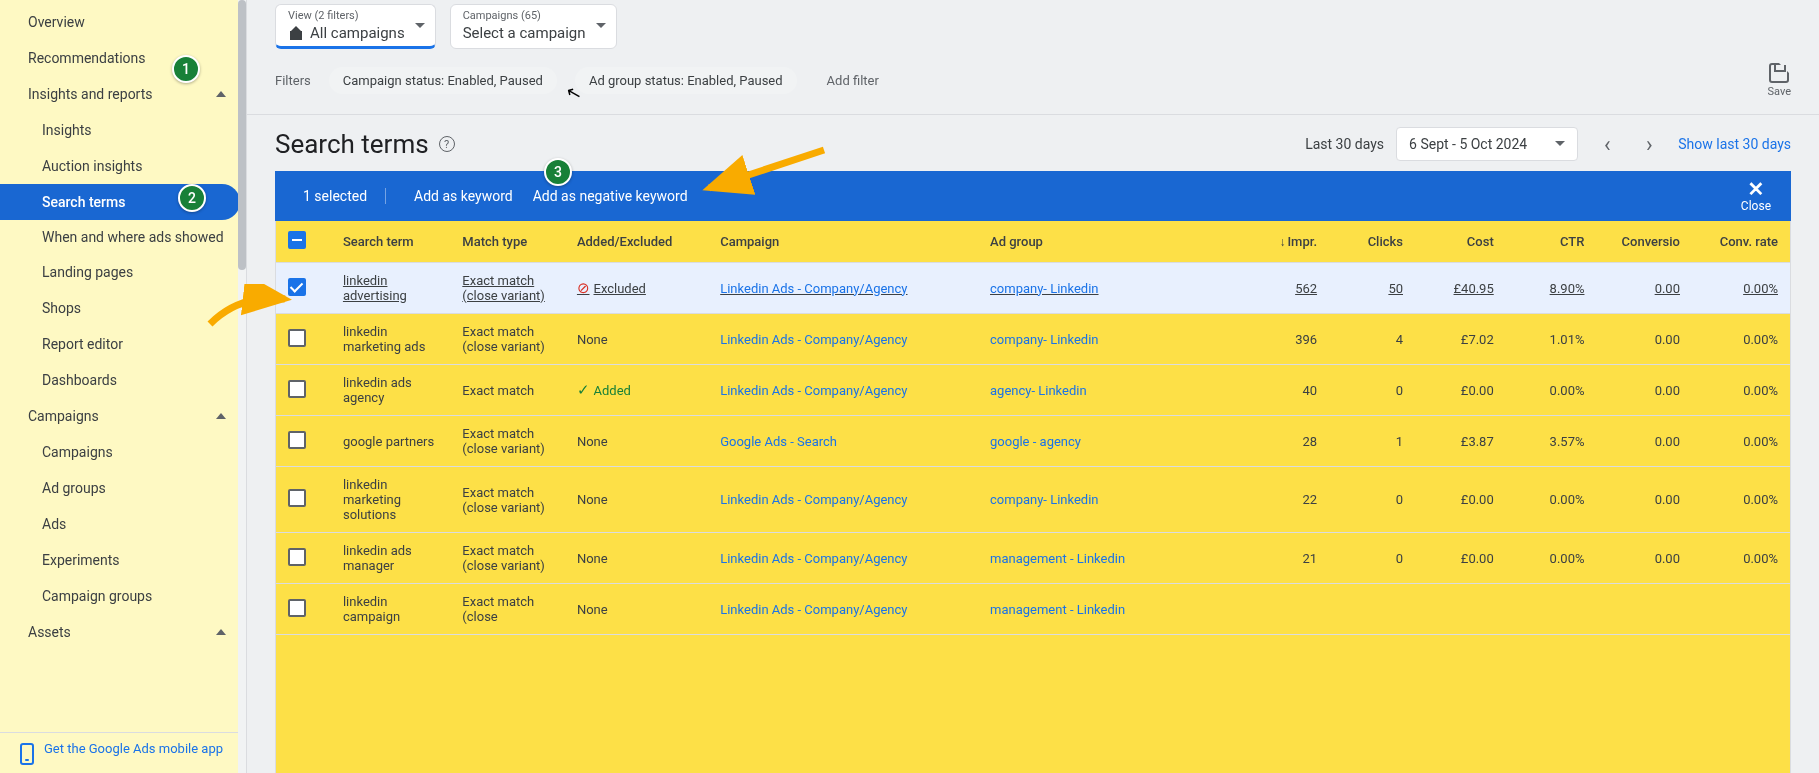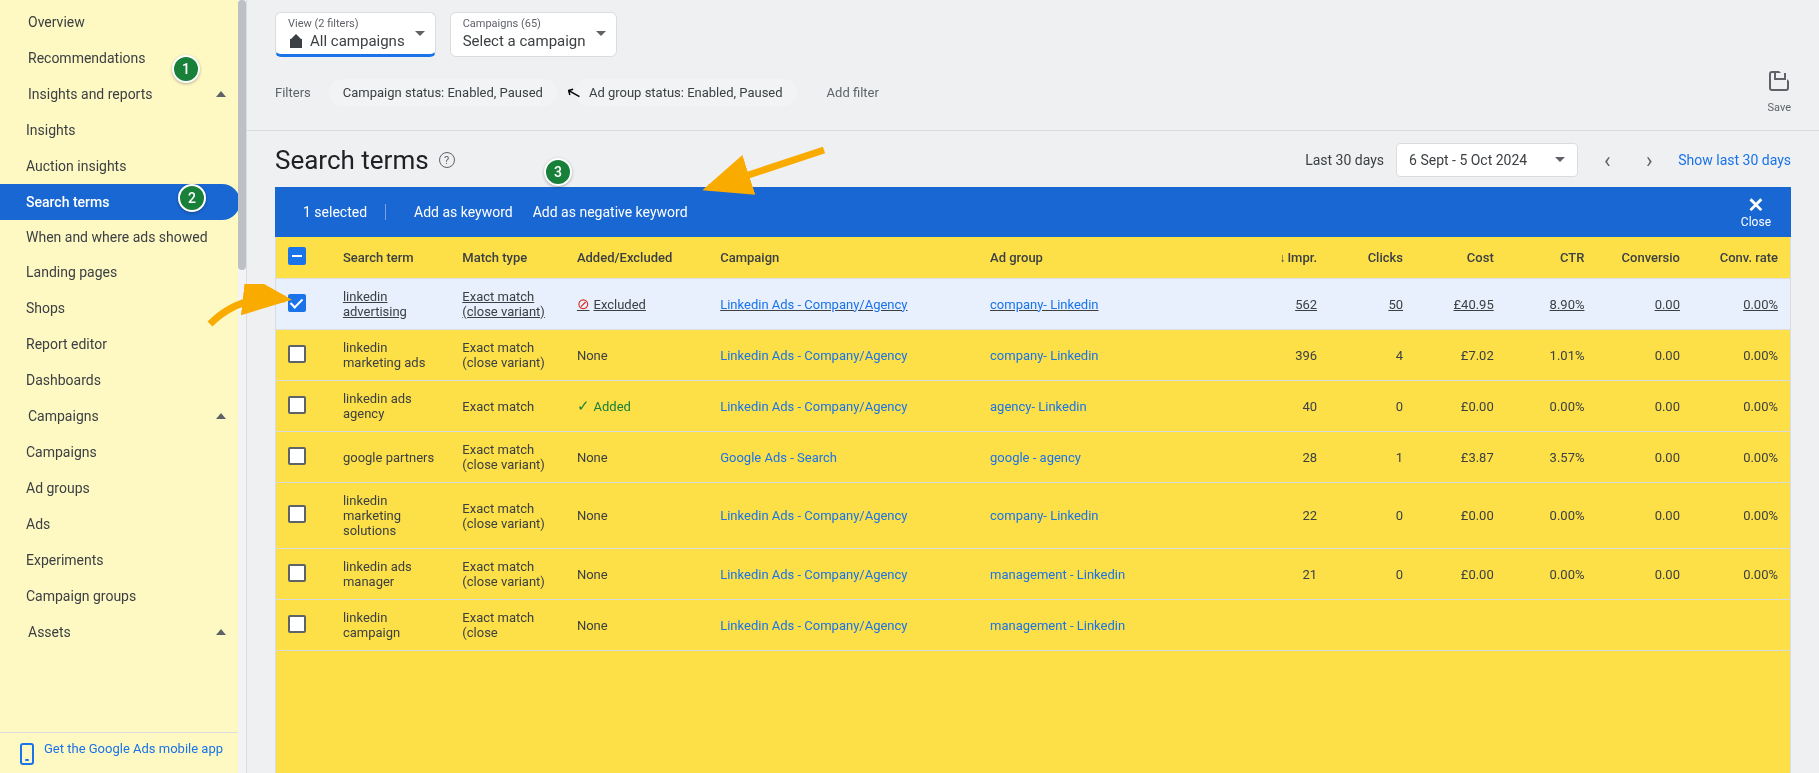--- a/index.html
+++ b/index.html
@@ -19,50 +19,50 @@
   *{box-sizing:border-box;}
   html,body{margin:0;padding:0;font-family:Roboto,Arial,sans-serif;font-size:14px;color:var(--text);background:var(--bg);}
   .app{display:flex;width:1819px;height:773px;overflow:hidden;}
 
   
   .sidebar{width:247px;background:#fef9c3;border-right:1px solid var(--border);position:relative;display:flex;flex-direction:column;}
   .side-scroll{flex:1;overflow:auto;padding-top:4px;}
   .nav-item,.nav-sub-item,.nav-section{display:flex;align-items:center;height:36px;padding:0 20px 0 28px;cursor:pointer;font-size:14px;white-space:nowrap;}
   .nav-item{font-weight:400;}
   .nav-section{justify-content:space-between;}
-  .nav-sub-item{padding-left:26px;color:var(--text);}
+  .nav-sub-item{padding-left:42px;color:var(--text);}
   .nav-sub-item.multiline{height:auto;padding-top:8px;padding-bottom:8px;white-space:normal;line-height:1.3;}
   .nav-sub-item.active{background:var(--sel);color:#fff;border-radius:0 18px 18px 0;margin-right:6px;font-weight:500;}
   .chev{width:0;height:0;border-style:solid;}
   .chev.up{border-width:0 5px 6px 5px;border-color:transparent transparent var(--text-light) transparent;}
   .side-track{position:absolute;top:0;right:0;width:8px;height:100%;background:#f1f3f4;}
   .side-thumb{position:absolute;top:0;right:0;width:8px;height:270px;background:#bdc1c6;border-radius:4px;}
   .mobile-card{display:flex;align-items:flex-start;gap:10px;padding:8px 16px 8px 20px;border-top:1px solid var(--border);font-size:13px;color:var(--link);cursor:pointer;}
   .mobile-icon{width:14px;height:22px;border:2px solid var(--link);border-radius:3px;position:relative;flex-shrink:0;margin-top:2px;}
   .mobile-icon::after{content:"";position:absolute;bottom:2px;left:50%;transform:translateX(-50%);width:4px;height:2px;background:var(--link);border-radius:1px;}
 
   
   .main{flex:1;display:flex;flex-direction:column;min-width:0;}
-  .top-row{display:flex;gap:14px;padding:12px 28px 0 28px;}
+  .top-row{display:flex;gap:14px;padding:4px 28px 0 28px;}
   .top-card{background:#fff;border:1px solid var(--border);border-radius:6px;padding:4px 10px 6px 12px;display:flex;align-items:center;gap:10px;min-width:160px;}
   .top-card .label{font-size:11px;color:var(--text-light);}
   .top-card .value{font-size:15px;color:var(--text);display:flex;align-items:center;gap:6px;}
   .top-card .col{display:flex;flex-direction:column;gap:2px;}
   .top-card.view{border-bottom:3px solid var(--blue);padding-bottom:4px;}
   .home-ico{width:16px;height:14px;position:relative;}
   .home-ico::before{content:"";position:absolute;top:0;left:50%;transform:translateX(-50%);border:6px solid transparent;border-bottom-color:var(--text);border-top:none;}
   .home-ico::after{content:"";position:absolute;top:5px;left:2px;width:12px;height:9px;background:var(--text);}
   .drop-caret{width:0;height:0;border:5px solid transparent;border-top-color:var(--text-light);margin-top:4px;}
 
   .filters-row{display:flex;align-items:center;gap:18px;padding:14px 28px 16px 28px;border-bottom:1px solid var(--border);}
   .filters-label{color:var(--text-light);font-size:13px;}
   .chip{background:var(--chip);border-radius:16px;padding:6px 14px;font-size:13px;color:var(--text);}
   .add-filter{color:var(--text-light);font-size:13px;cursor:pointer;margin-left:12px;}
   .spacer{flex:1;}
-  .save-btn{display:flex;flex-direction:column;align-items:center;gap:10px;color:var(--text-light);font-size:11px;cursor:pointer;}
+  .save-btn{display:flex;flex-direction:column;align-items:center;gap:2px;color:var(--text-light);font-size:11px;cursor:pointer;}
   .save-ico{width:20px;height:20px;border:2px solid var(--text-light);border-radius:3px;position:relative;}
   .save-ico::before{content:"";position:absolute;top:-2px;right:-2px;border:5px solid transparent;border-top-color:var(--bg);border-right-color:var(--bg);}
   .save-ico::after{content:"";position:absolute;top:0;left:3px;width:8px;height:5px;border:2px solid var(--text-light);border-top:none;}
 
   .title-row{display:flex;align-items:center;padding:12px 28px 10px 28px;gap:10px;}
   .page-title{font-size:26px;font-weight:400;color:#202124;margin:0;}
   .help-ico{width:16px;height:16px;border:1.5px solid var(--text-light);border-radius:50%;display:inline-flex;align-items:center;justify-content:center;font-size:11px;color:var(--text-light);}
   .date-controls{display:flex;align-items:center;gap:12px;}
   .range-label{font-size:14px;color:var(--text);}
   .date-pill{background:#fff;border:1px solid var(--border);border-radius:4px;padding:8px 12px;display:flex;align-items:center;gap:28px;font-size:14px;}

